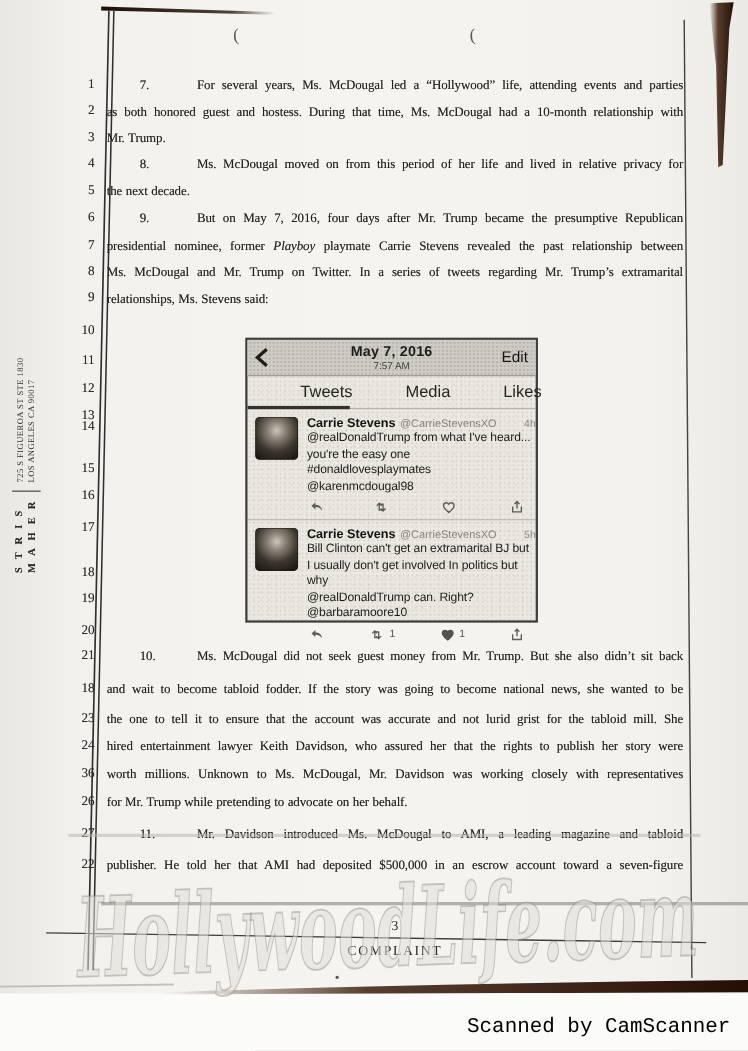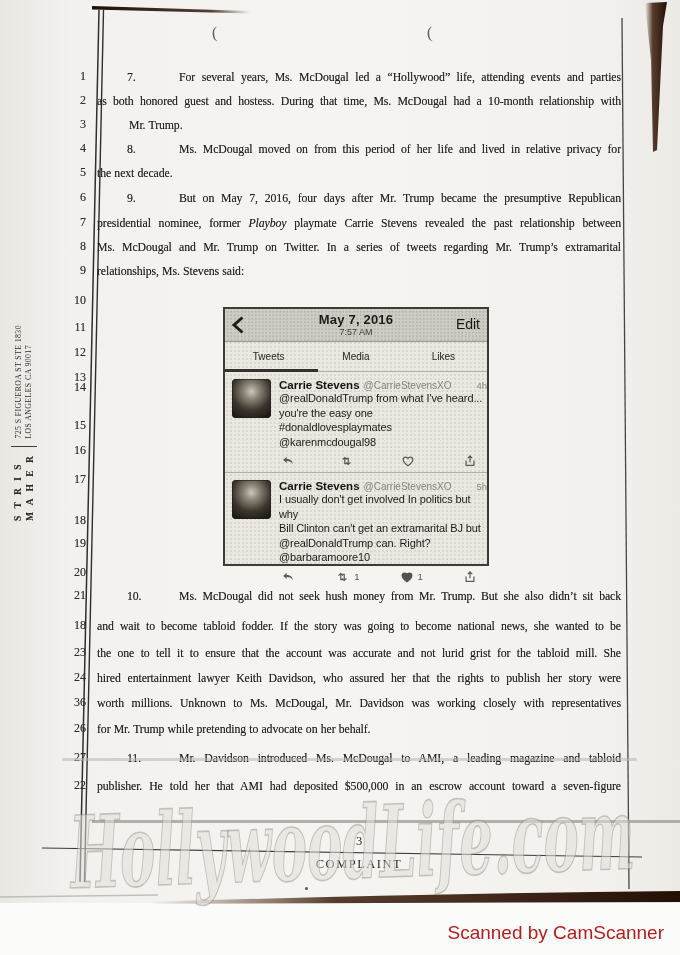--- a/index.html
+++ b/index.html
@@ -55,21 +55,21 @@
         border-bottom:1px solid #9a978f;
         background:
           radial-gradient(rgba(50,46,40,.16) .6px, transparent 1px) 1px 1px/3.5px 3.5px,
           #cfccc5;}
   #back{position:absolute;left:6px;top:6px;}
   #shot-title-wrap{flex:1;text-align:center;line-height:12px;padding-top:2px;}
   #shot-title{font-size:13px;color:#1d1c1a;font-weight:bold;letter-spacing:.2px;}
   #shot-subtitle{font-size:9px;color:#3c3b38;}
   #edit{position:absolute;right:7px;top:7px;font-size:14px;color:#161513;}
   #tabs{display:flex;height:29px;align-items:center;border-bottom:1px solid #b2afa8;position:relative;}
-  .tab{flex:1;text-align:center;font-size:10px;color:#252422;}
+  .tab{flex:1;text-align:left;font-size:15px;color:#252422;margin-left:48px;}
   #tab-underline{position:absolute;left:0;bottom:-1px;width:93px;height:3px;background:#33322f;}
   .tweet{display:flex;gap:8px;padding:7px 0 2px 7px;}
   .tweet + .tweet{border-top:1px solid rgba(70,66,60,.35);}
   .avatar{width:39px;height:39px;flex:0 0 39px;border-radius:4px;
         background:radial-gradient(circle at 50% 32%, #cdc6ba 0%, #8a8378 24%, #3b352d 58%, #141210 100%);
         box-shadow:0 0 0 1px rgba(30,28,24,.6) inset;}
   .tw-main{flex:1;min-width:0;}
   .tw-head{display:flex;align-items:baseline;gap:4px;}
   .tw-name{font-size:11.5px;font-weight:bold;color:#121210;}
   .tw-handle{font-size:10px;color:#85827b;}
@@ -86,22 +86,22 @@
   #page-num{position:absolute;left:97px;top:834px;width:524px;text-align:center;font-size:12.5px;color:#292927;z-index:2;}
   #doc-title{position:absolute;left:97px;top:857px;width:524px;text-align:center;font-size:12.5px;
              letter-spacing:1.5px;color:#292927;z-index:2;}
   #footer-dot{position:absolute;left:305px;top:887px;width:3px;height:3px;border-radius:50%;background:#555;z-index:2;}
 
   
   #watermark{position:absolute;left:0;top:0;z-index:6;pointer-events:none;}
   #watermark text{font-family:"DejaVu Serif", serif;font-style:italic;font-weight:bold;
       fill:rgba(225,223,217,.55);stroke:rgba(125,121,113,.38);stroke-width:1.6px;}
 
-  #camscanner{position:absolute;right:16px;top:922px;font-size:19px;color:#b91c1c;z-index:4;
-      font-family:Liberation Sans, sans-serif;}
+  #camscanner{position:absolute;right:16px;top:922px;font-size:19px;color:#000000;z-index:4;
+      font-family:Liberation Mono, monospace;}
 </style>
 </head>
 <body>
 
 <div id="canvas">
   <div id="paper"></div>
   <div id="bottom-strip"></div>
 
   <svg id="rules" width="680" height="955" viewBox="0 0 680 955">
     <defs>
@@ -164,28 +164,28 @@
       <div class="lnum" style="top: 695px;">36</div>
       <div class="lnum" style="top: 721px;">26</div>
       <div class="lnum" style="top: 750px;">27</div>
       <div class="lnum" style="top: 778px;">22</div>
     </div>
 
   <div>
 
   <div class="bline justify indent" style="top: 70px;"><span class="pnum">7.</span><span></span><i></i><span></span><span>For several years, Ms. McDougal led a “Hollywood” life, attending events and parties</span></div>
       <div class="bline justify" style="top: 94px;"><span></span><i></i><span></span><span>as both honored guest and hostess. During that time, Ms. McDougal had a 10-month relationship with</span></div>
-      <div class="bline" style="top: 118px; margin-left: 32px;"><span></span><i></i><span></span><span>Mr. Trump.</span></div>
+      <div class="bline" style="top: 118px;"><span></span><i></i><span></span><span>Mr. Trump.</span></div>
       <div class="bline justify indent" style="top: 142px;"><span class="pnum">8.</span><span></span><i></i><span></span><span>Ms. McDougal moved on from this period of her life and lived in relative privacy for</span></div>
       <div class="bline" style="top: 166px;"><span></span><i></i><span></span><span>the next decade.</span></div>
       <div class="bline justify indent" style="top: 191px;"><span class="pnum">9.</span><span></span><i></i><span></span><span>But on May 7, 2016, four days after Mr. Trump became the presumptive Republican</span></div>
       <div class="bline justify" style="top: 216px;"><span>presidential nominee, former </span><i>Playboy</i><span> playmate Carrie Stevens revealed the past relationship between</span><span></span></div>
       <div class="bline justify" style="top: 240px;"><span></span><i></i><span></span><span>Ms. McDougal and Mr. Trump on Twitter. In a series of tweets regarding Mr. Trump’s extramarital</span></div>
       <div class="bline" style="top: 264px;"><span></span><i></i><span></span><span>relationships, Ms. Stevens said:</span></div>
-      <div class="bline justify indent" style="top: 589px;"><span class="pnum">10.</span><span></span><i></i><span></span><span>Ms. McDougal did not seek hush money from Mr. Trump. But she also didn’t sit back</span></div>
+      <div class="bline justify indent" style="top: 589px;"><span class="pnum">10.</span><span></span><i></i><span></span><span>Ms. McDougal did not seek guest money from Mr. Trump. But she also didn’t sit back</span></div>
       <div class="bline justify" style="top: 619px;"><span></span><i></i><span></span><span>and wait to become tabloid fodder. If the story was going to become national news, she wanted to be</span></div>
       <div class="bline justify" style="top: 646px;"><span></span><i></i><span></span><span>the one to tell it to ensure that the account was accurate and not lurid grist for the tabloid mill. She</span></div>
       <div class="bline justify" style="top: 671px;"><span></span><i></i><span></span><span>hired entertainment lawyer Keith Davidson, who assured her that the rights to publish her story were</span></div>
       <div class="bline justify" style="top: 696px;"><span></span><i></i><span></span><span>worth millions. Unknown to Ms. McDougal, Mr. Davidson was working closely with representatives</span></div>
       <div class="bline" style="top: 722px;"><span></span><i></i><span></span><span>for Mr. Trump while pretending to advocate on her behalf.</span></div>
       <div class="bline justify indent" style="top: 751px;"><span class="pnum">11.</span><span></span><i></i><span></span><span>Mr. Davidson introduced Ms. McDougal to AMI, a leading magazine and tabloid</span></div>
       <div class="bline justify" style="top: 779px;"><span></span><i></i><span></span><span>publisher. He told her that AMI had deposited $500,000 in an escrow account toward a seven-figure</span></div>
     </div>
 
   <div class="streak1"></div>
@@ -269,22 +269,22 @@
         <div class="tweet liked">
           <div class="avatar"></div>
           <div class="tw-main">
             <div class="tw-head">
               <span class="tw-name">Carrie Stevens</span>
               <span class="tw-handle">@CarrieStevensXO</span>
               <span class="tw-time">5h</span>
             </div>
             <div>
 
-            <div class="tw-line">I usually don't get involved In politics but why</div>
-              <div class="tw-line">Bill Clinton can't get an extramarital BJ but</div>
+            <div class="tw-line">Bill Clinton can't get an extramarital BJ but</div>
+              <div class="tw-line">I usually don't get involved In politics but why</div>
               <div class="tw-line">@realDonaldTrump can. Right?</div>
               <div class="tw-line">@barbaramoore10</div>
             </div>
             <div class="tw-actions">
               <span class="tw-act">
                 <svg class="act-icon" width="14" height="14" viewBox="0 0 16 16">
                   <path d="M6.5 3 L2.5 6.8 L6.5 10.4 V8 C10 8 12 9.2 13.6 11.8 C13.2 7.6 10.4 5.6 6.5 5.6 Z" fill="#45433e"></path>
                 </svg>
               </span>
               <span class="tw-act">

